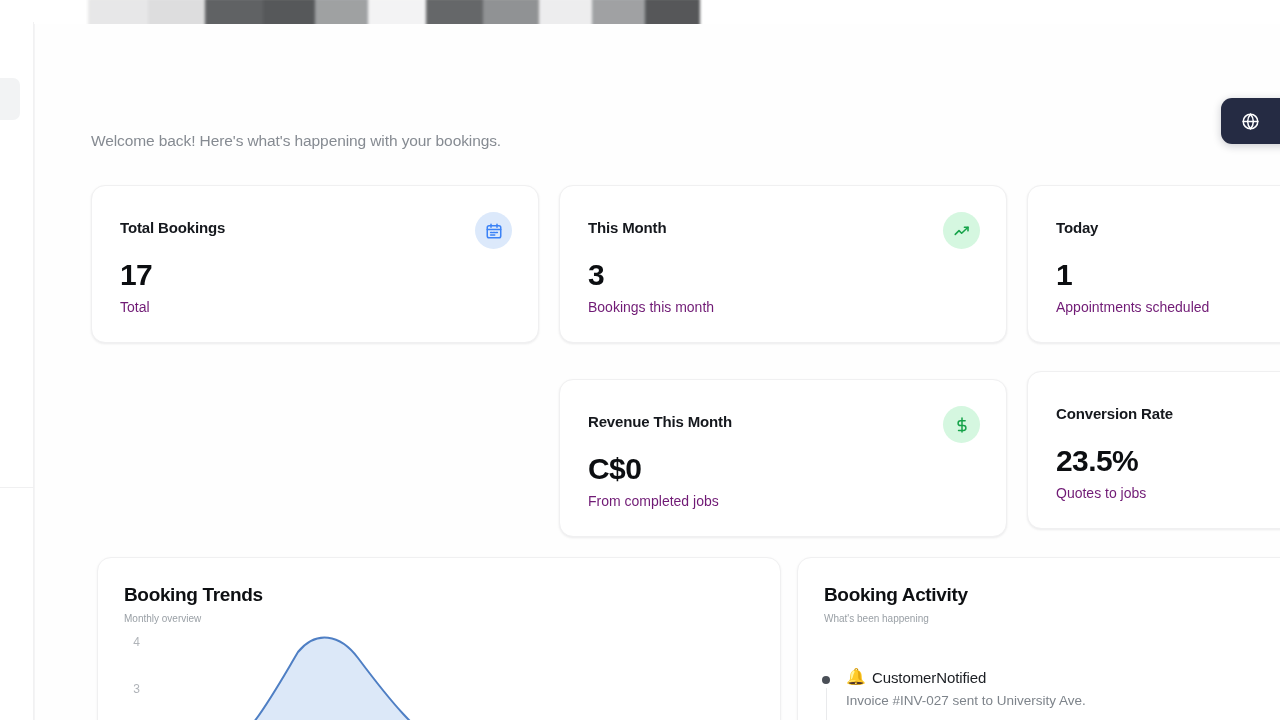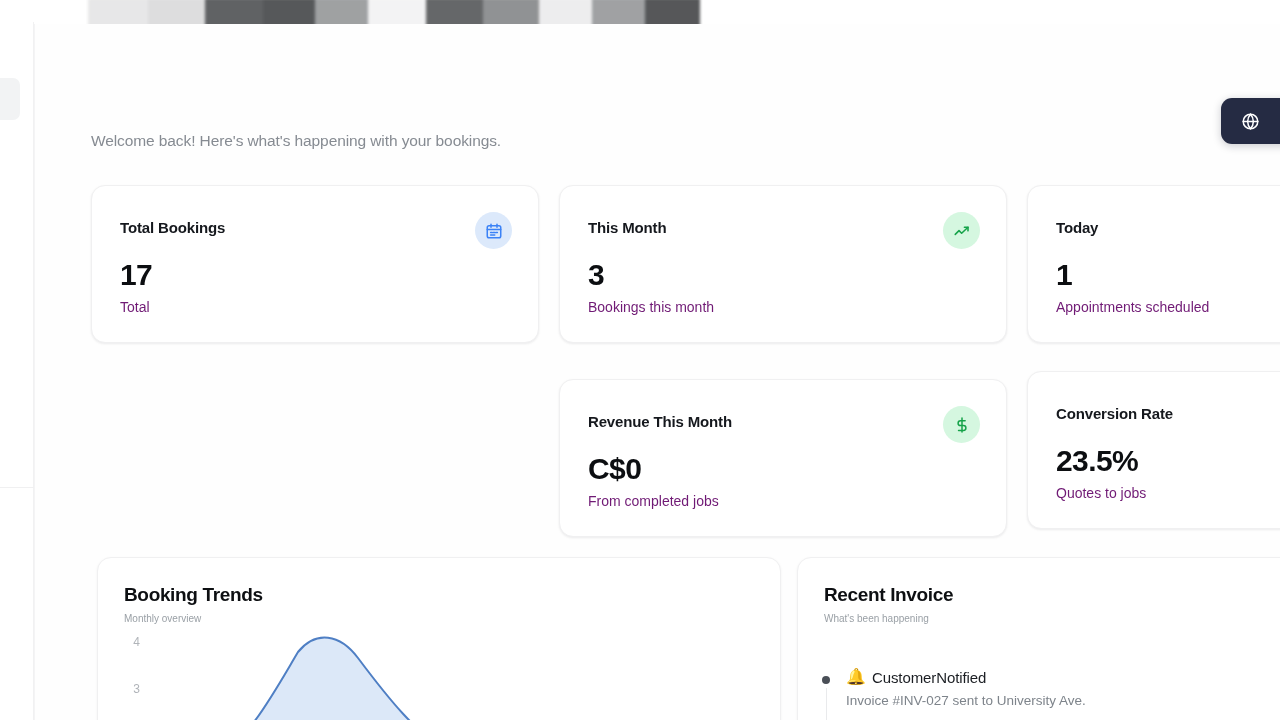--- a/index.html
+++ b/index.html
@@ -312,21 +312,21 @@
         <div class="y-tick" style="left:12px; top:42px;">3</div>
 
         <svg width="640" height="120" viewBox="0 0 640 120" style="position:absolute; left:36px; top:-8px;">
           <path d="M 62 120 C 95 118 118 74 150 20 C 168 -2 192 2 210 26 C 240 66 270 104 300 118 L 300 120 Z" fill="#dce8f8"></path>
           <path d="M 62 120 C 95 118 118 74 150 20 C 168 -2 192 2 210 26 C 240 66 270 104 300 118" fill="none" stroke="#4f7fc4" stroke-width="2" stroke-linecap="round"></path>
         </svg>
       </div>
     </div>
 
     <div class="panel" style="left:762px; top:533px; width:520px; height:190px;">
-      <div class="panel-title">Recent Invoice</div>
+      <div class="panel-title">Booking Activity</div>
       <div class="panel-subtitle">What's been happening</div>
 
       <div class="act-item" style="top:112px;">
         <div class="act-dot"></div>
         <div class="act-line"></div>
         <div class="act-emoji">🔔</div>
         <div class="act-title">CustomerNotified</div>
         <div class="act-desc">Invoice #INV-027 sent to University Ave.</div>
       </div>
     </div>

